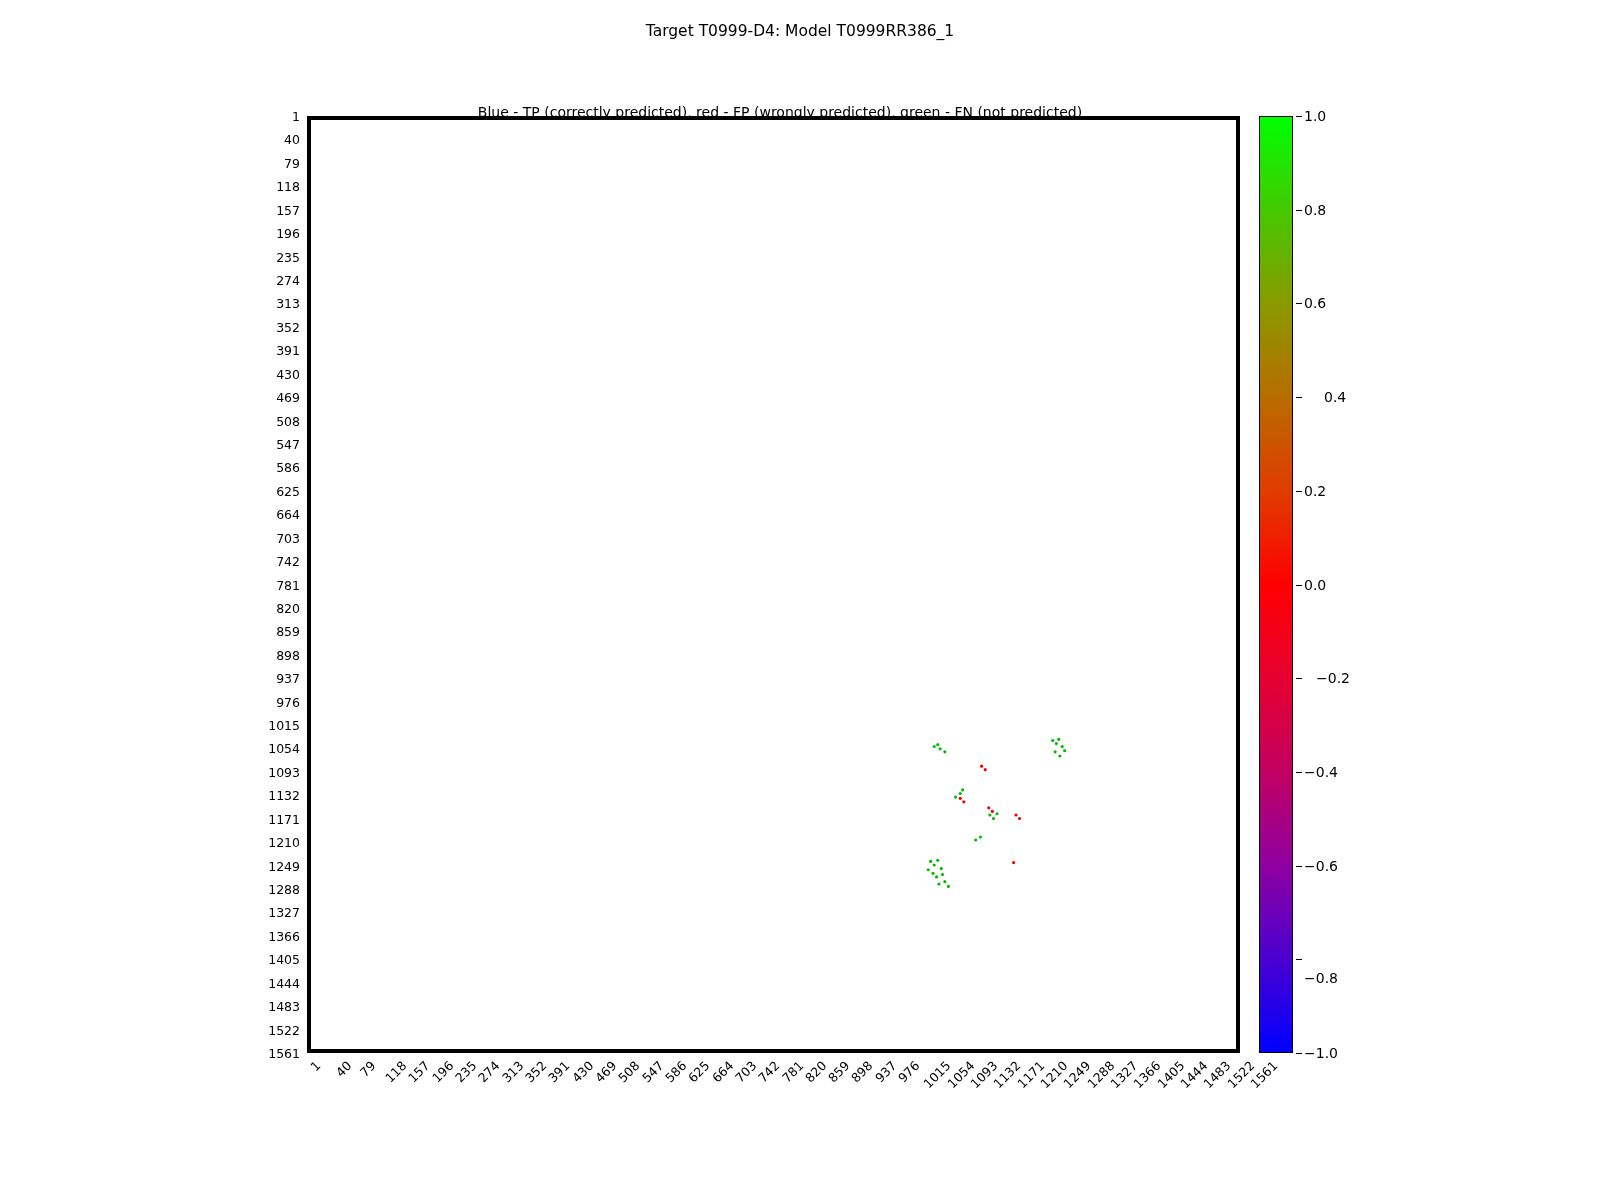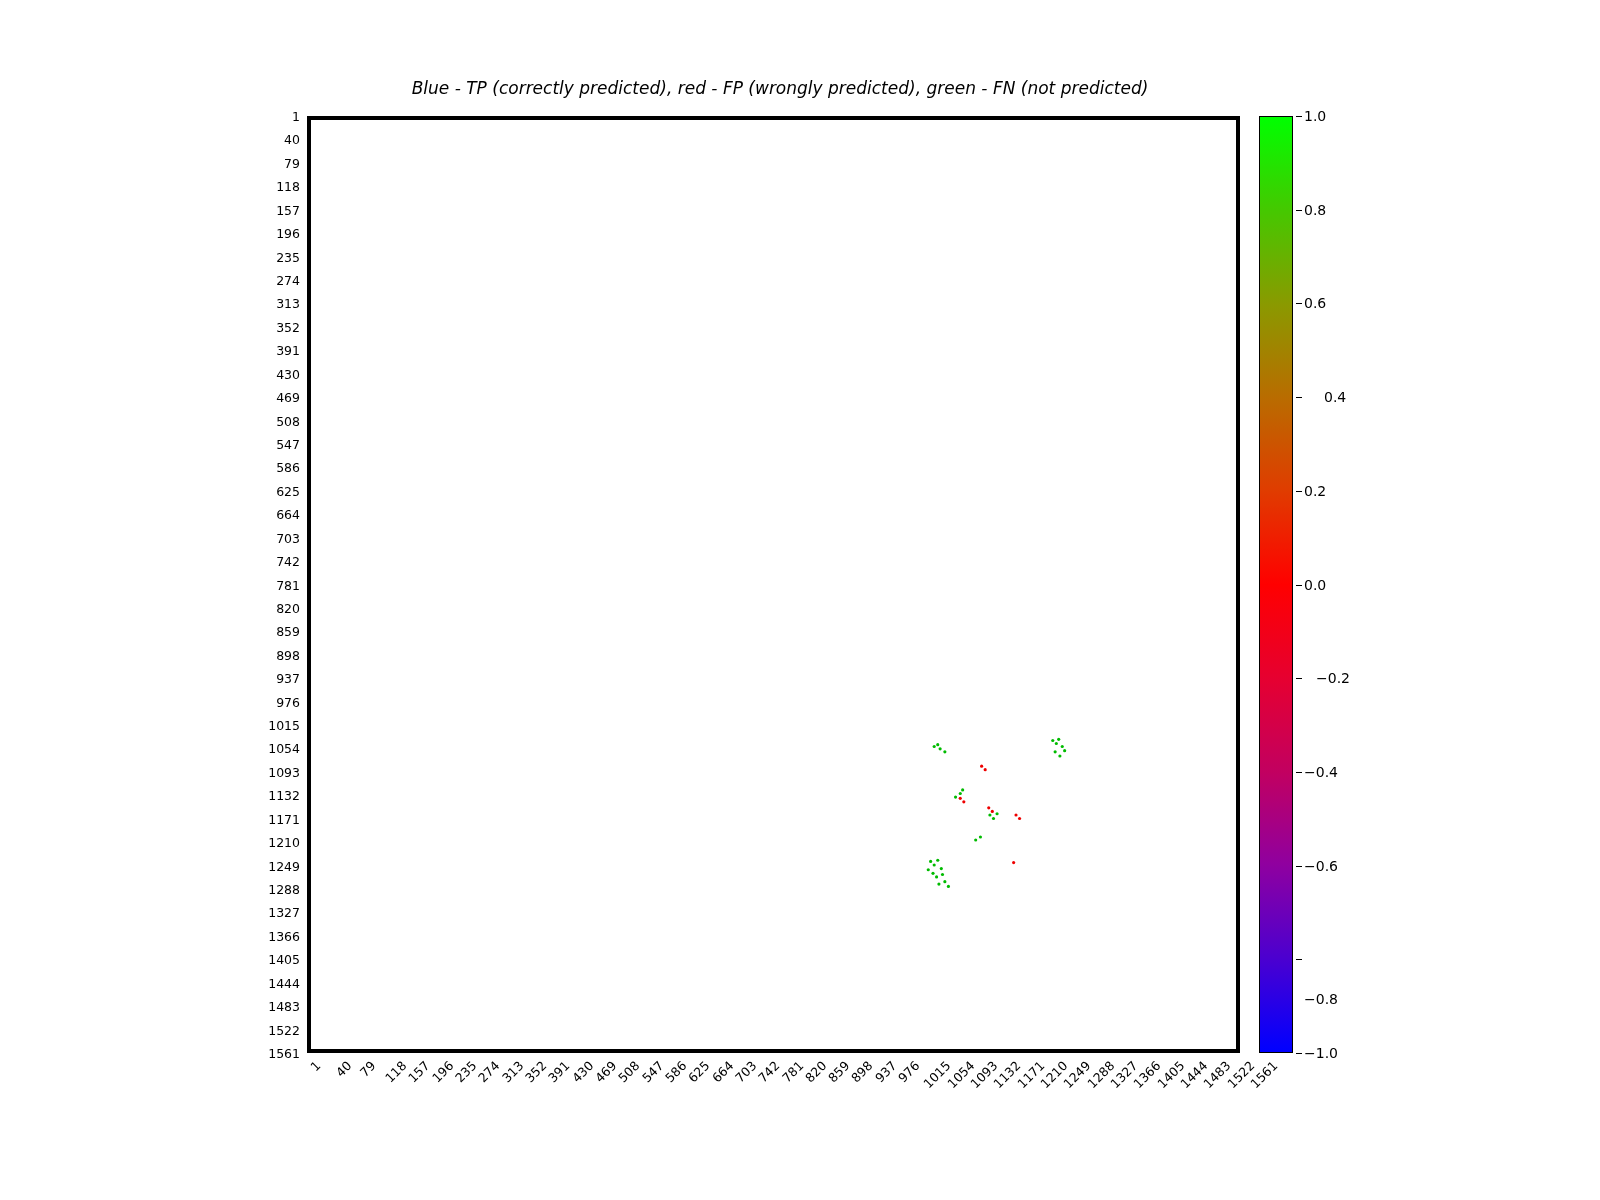--- a/index.html
+++ b/index.html
@@ -25,26 +25,25 @@
     text-align: center;
   }
   .title-line {
     font-size: 15.5px;
     line-height: 22px;
     color: #000;
   }
   #subtitle-legend {
     position: absolute;
     left: 310px;
-    top: 78px;
+    top: 104px;
     width: 940px;
     text-align: center;
-    font-size: 17px;
-    color: #000;
-    font-style: italic;
+    font-size: 14px;
+    color: #000;
   }
 
   
   #plot-area {
     position: absolute;
     left: 307px;
     top: 116px;
     width: 933px;
     height: 937px;
     background: #ffffff;
@@ -136,20 +135,21 @@
     left: 0;
     width: 6px;
     height: 1px;
     background: #000;
   }
 </style>
 </head>
 <body>
 
 <div id="title-block">
+  <div class="title-line">Target T0999-D4: Model T0999RR386_1</div>
 </div>
 
 <div id="subtitle-legend">Blue - TP (correctly predicted), red - FP (wrongly predicted), green - FN (not predicted)</div>
 
 <div id="plot-area">
   <svg id="plot-canvas" viewBox="0 0 933 937" preserveAspectRatio="none">
       <g>
         <circle cx="628.58" cy="631.87" r="1.6" fill="#00bb00"></circle>
         <circle cx="632.17" cy="630.07" r="1.6" fill="#00bb00"></circle>
         <circle cx="634.56" cy="634.28" r="1.6" fill="#00bb00"></circle>
@@ -298,16 +298,16 @@
     <div class="cbtick" style="top: 374.8px;">0.2</div>
     <div class="cbtick-mark" style="top: 468.5px;"></div>
     <div class="cbtick" style="top: 468.5px; text-align: center;">0.0</div>
     <div class="cbtick-mark" style="top: 562.2px;"></div>
     <div class="cbtick" style="top: 562.2px; margin-left: 12px;">−0.2</div>
     <div class="cbtick-mark" style="top: 655.9px;"></div>
     <div class="cbtick" style="top: 655.9px;">−0.4</div>
     <div class="cbtick-mark" style="top: 749.6px;"></div>
     <div class="cbtick" style="top: 749.6px;">−0.6</div>
     <div class="cbtick-mark" style="top: 843.3px;"></div>
-    <div class="cbtick" style="top: 883px;">−0.8</div>
+    <div class="cbtick" style="top: 862px;">−0.8</div>
     <div class="cbtick-mark" style="top: 937px;"></div>
     <div class="cbtick" style="top: 937px;">−1.0</div>
   </div>
 
 </body></html>

